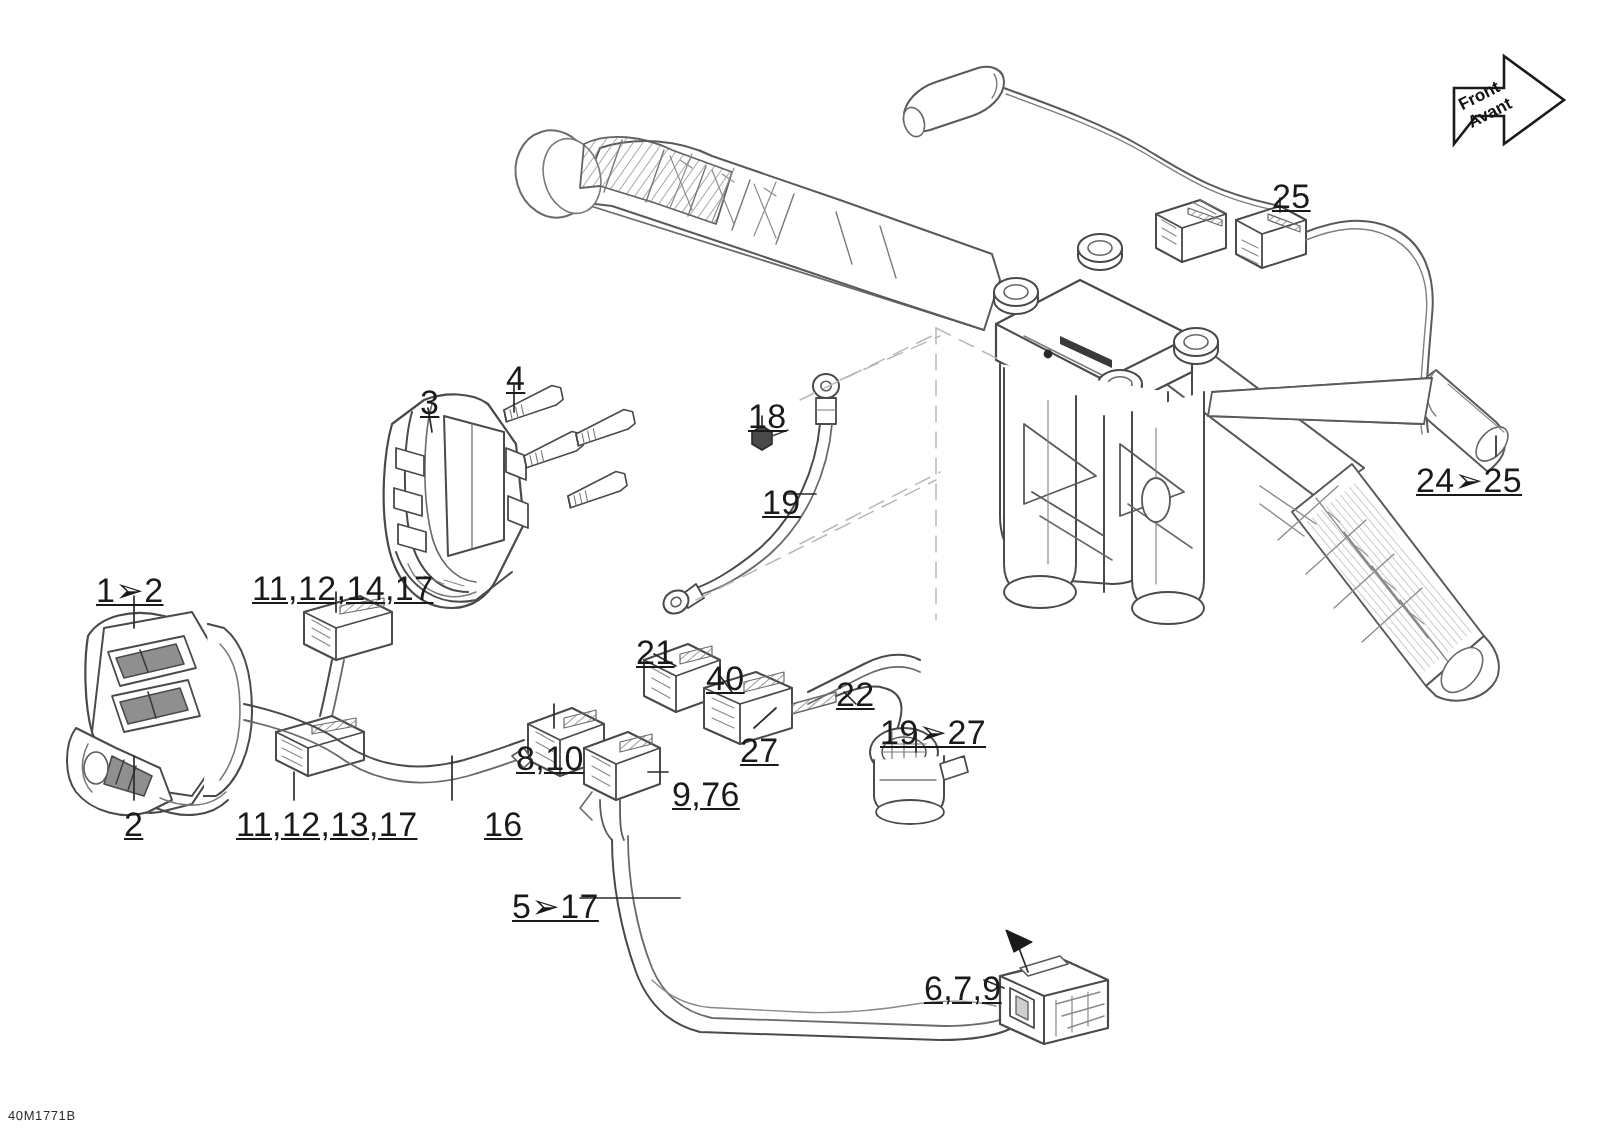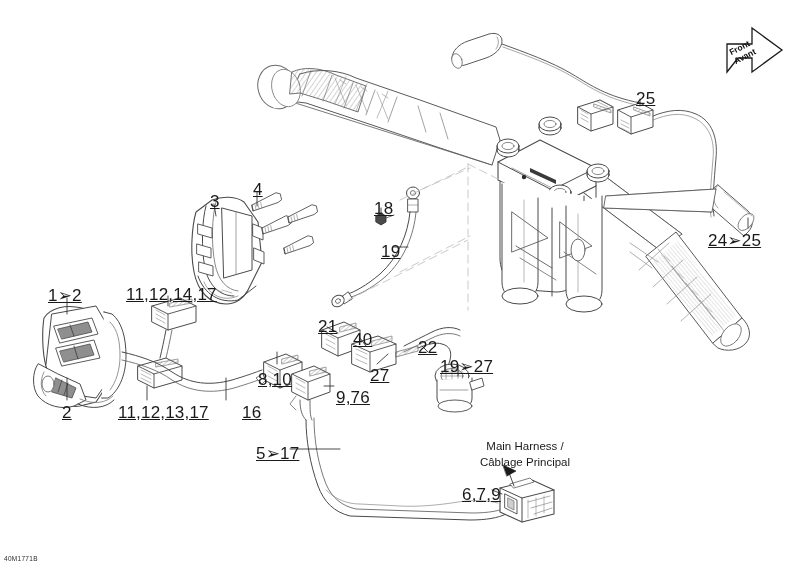--- a/index.html
+++ b/index.html
@@ -483,24 +483,20 @@
         <path d="M727 72 L727 44 L752 44 L752 28 L782 50 L752 72 L752 58 L738 58 Z" fill="#ffffff" stroke="#1a1a1a" stroke-width="1.3" stroke-linejoin="miter"></path>
       </g>
     </g>
   </svg>
 
   <div class="front-arrow-text" style="left:728px; top:49px;">
     <span>Front</span><br>
     <span>Avant</span>
   </div>
 
-  <div class="harness-label" style="left:455px; top:439px; width:140px;">
-    <span>Main Harness /</span><br>
-    <span>Câblage Principal</span>
-  </div>
 
   <div class="callout" style="left:48px;  top:287px;">1➢2</div>
   <div class="callout" style="left:62px;  top:404px;">2</div>
   <div class="callout" style="left:210px; top:193px;">3</div>
   <div class="callout" style="left:253px; top:181px;">4</div>
   <div class="callout" style="left:126px; top:286px;">11,12,14,17</div>
   <div class="callout" style="left:118px; top:404px;">11,12,13,17</div>
   <div class="callout" style="left:221px; top:404px;margin-left:21px;">16</div>
   <div class="callout" style="left:258px; top:341px;margin-top:30px;">8,10</div>
   <div class="callout" style="left:336px; top:389px;">9,76</div>

